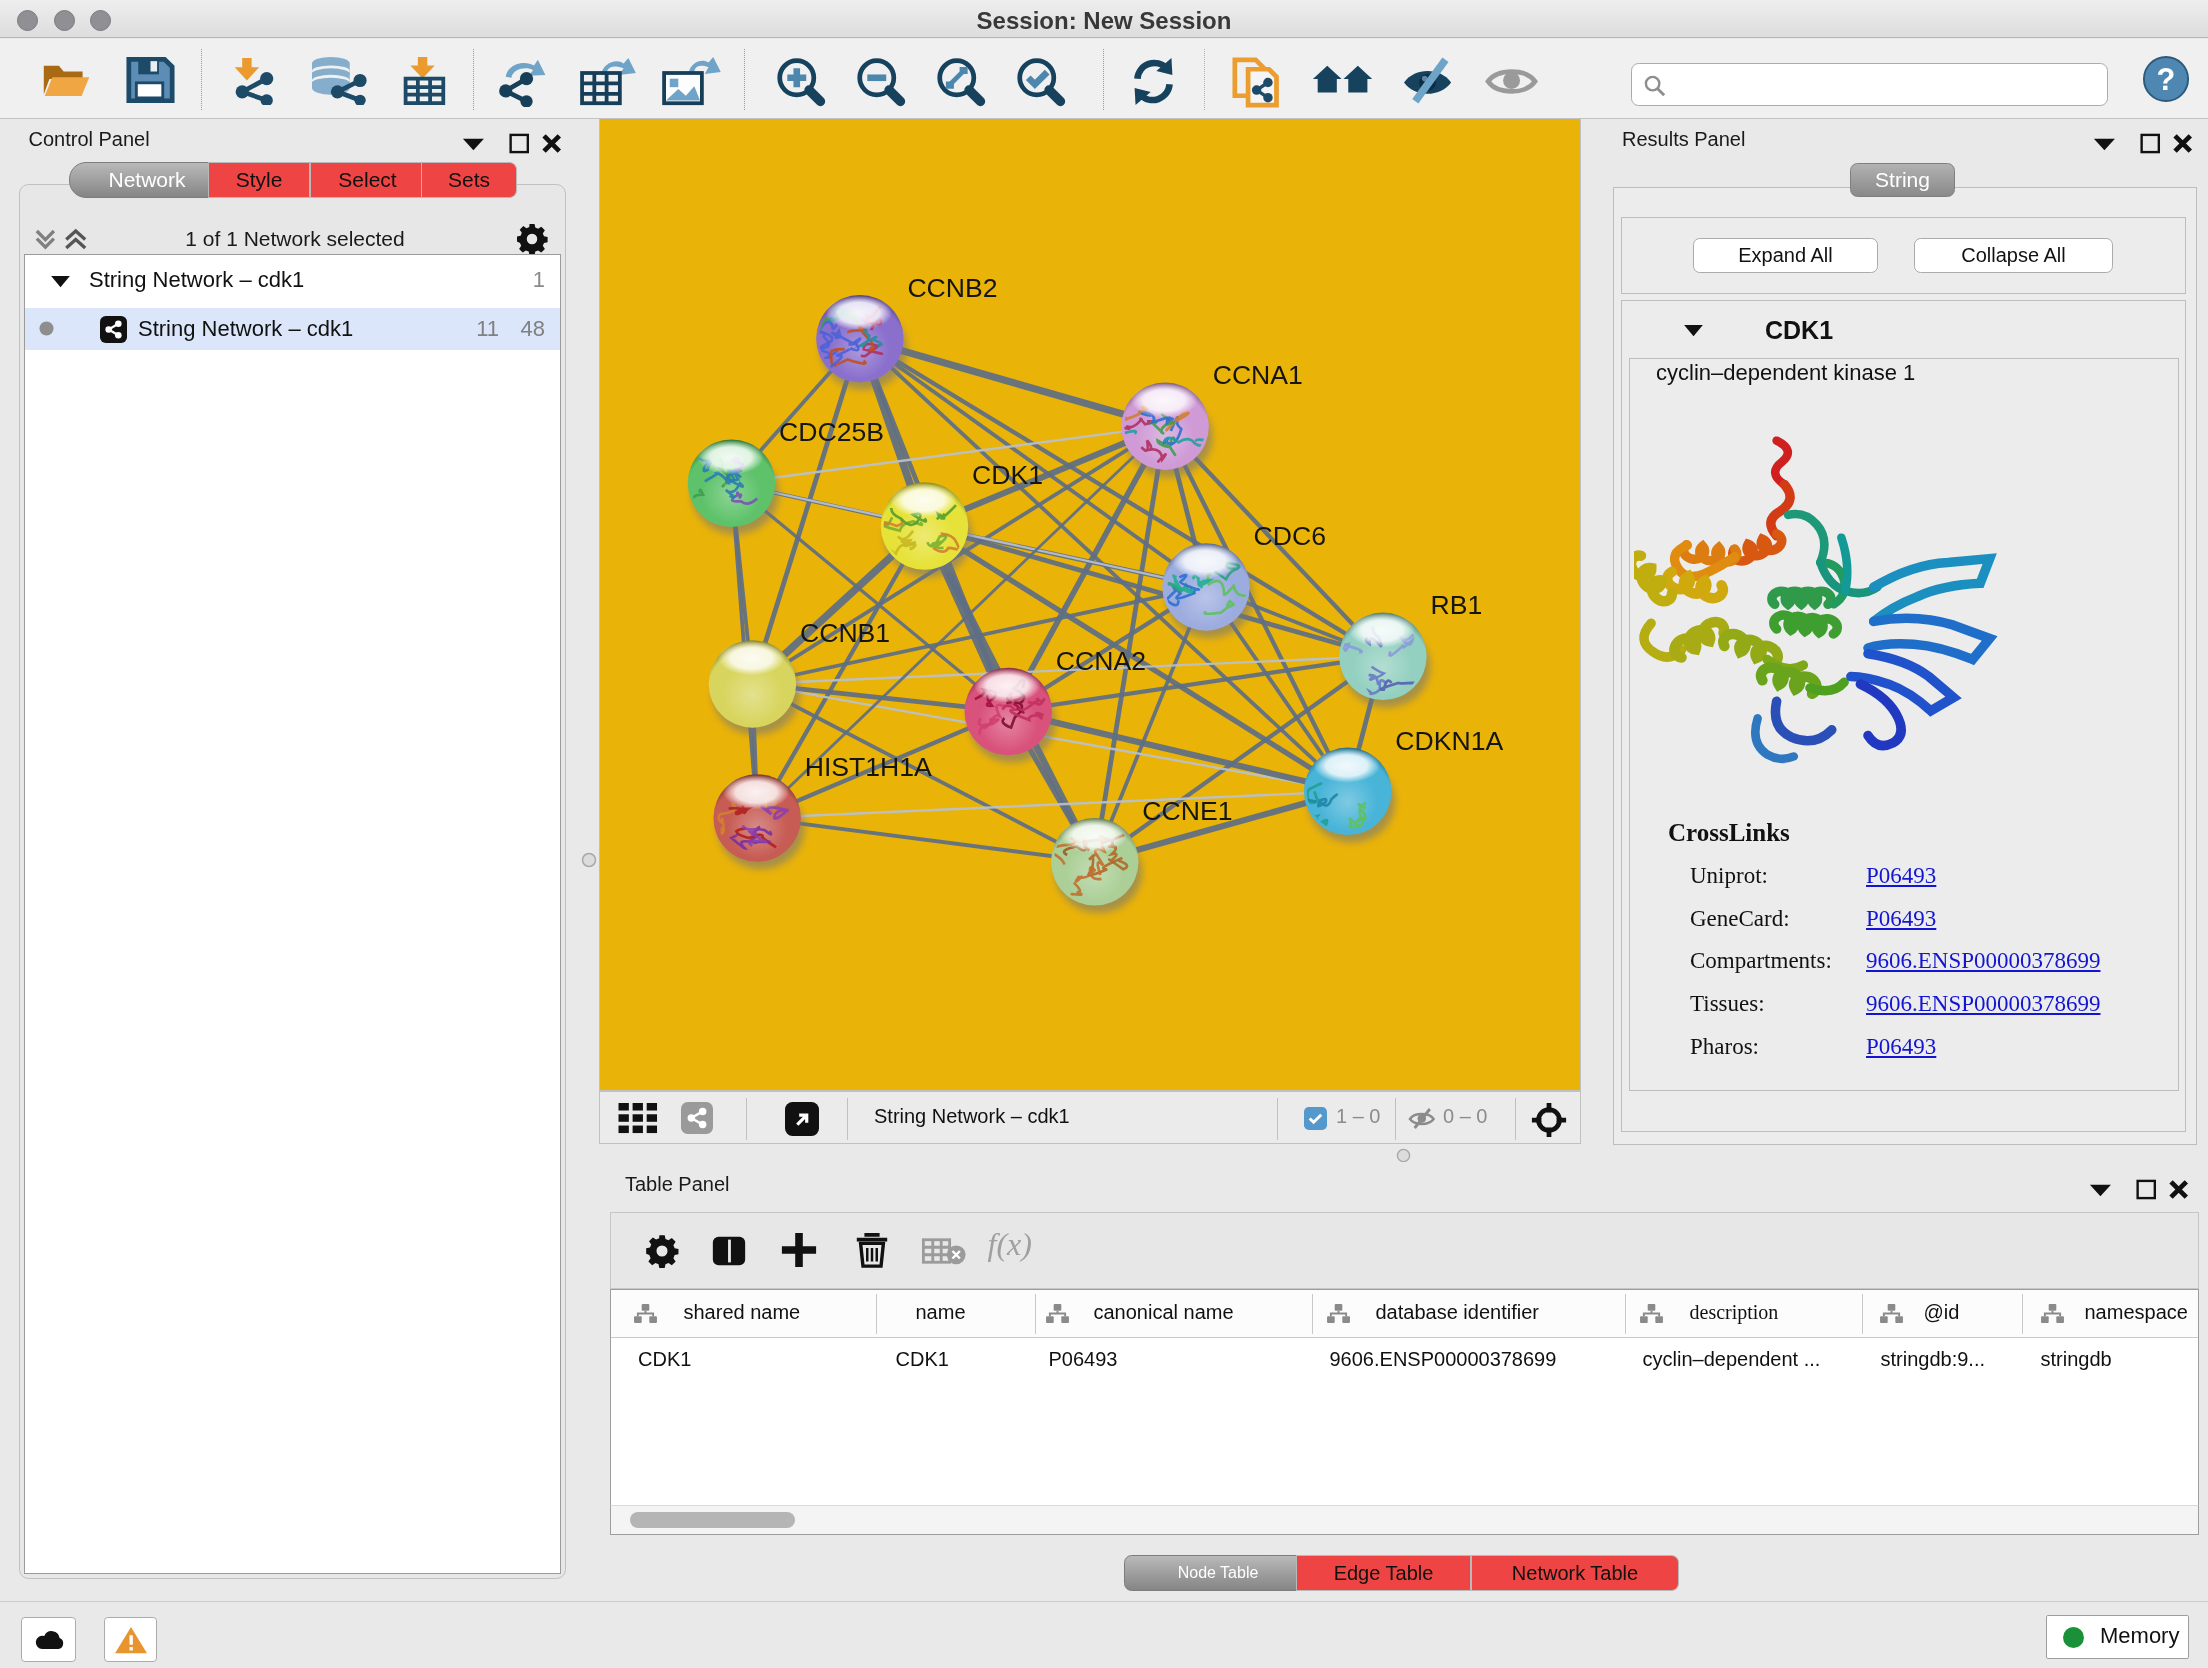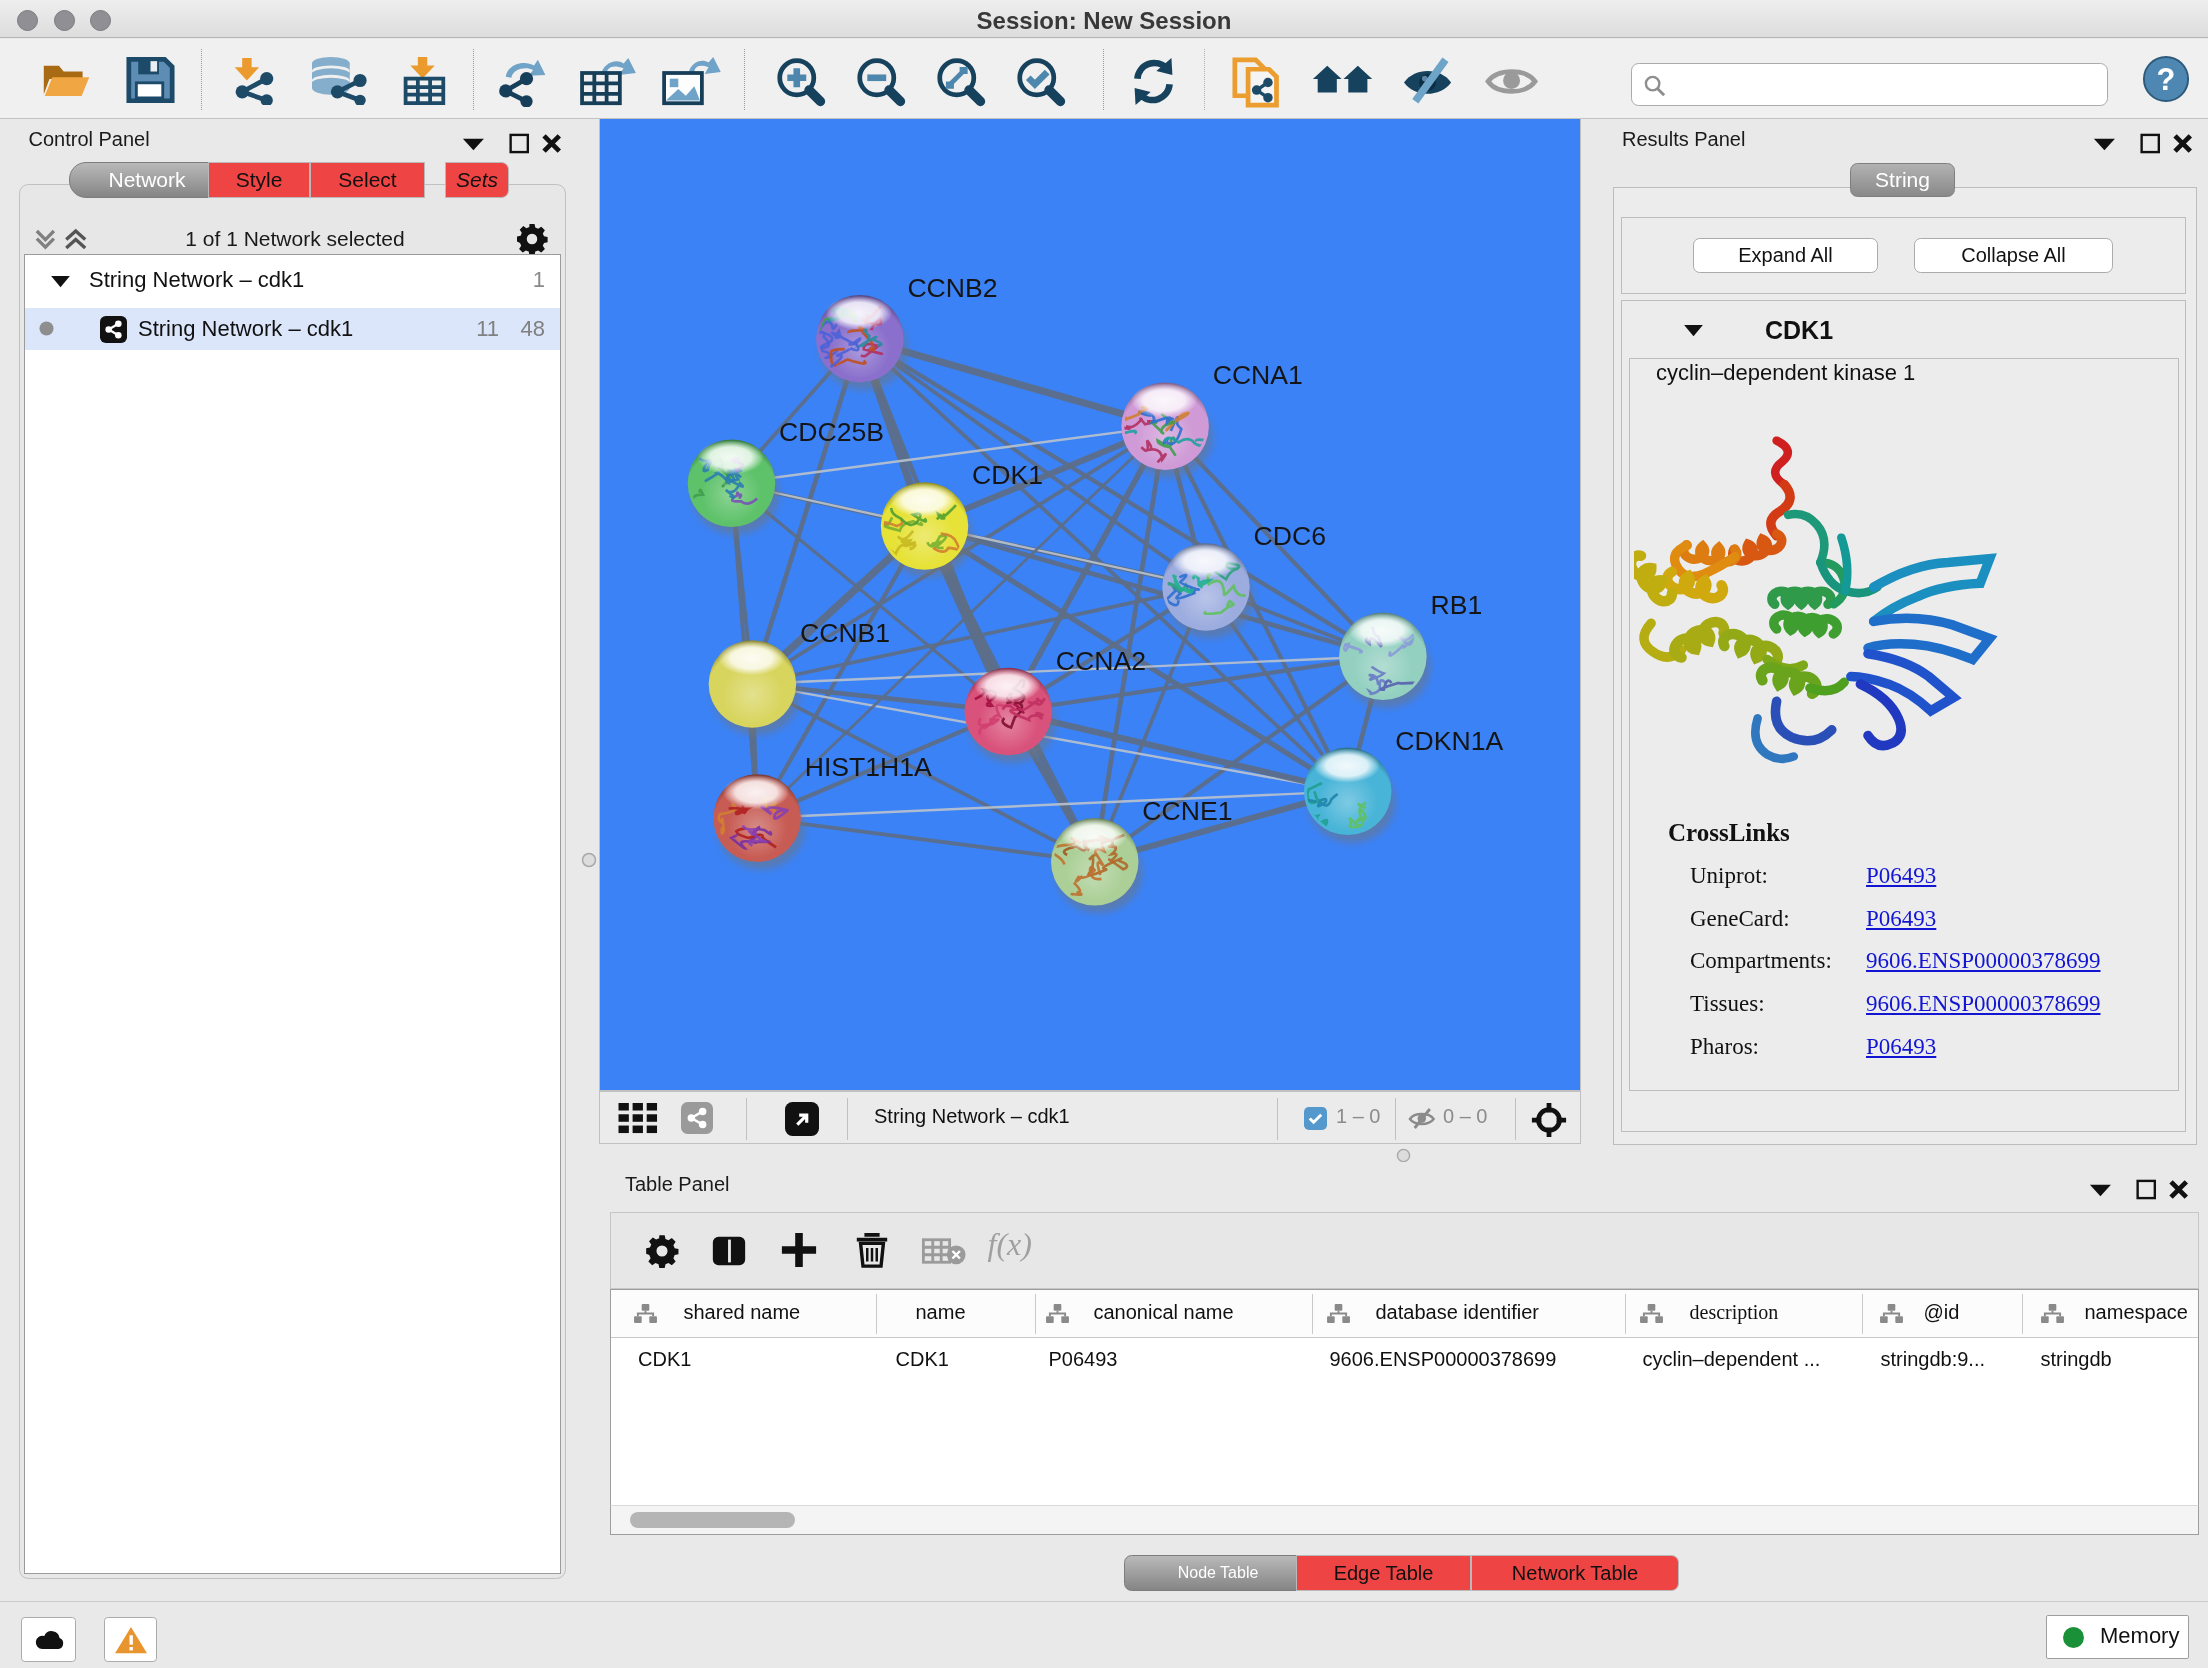--- a/index.html
+++ b/index.html
@@ -10,21 +10,21 @@
   background:#8f8f94; border:1px solid #79797e; }
 #title { position:absolute; top:6.7px; left:0; width:2208px; text-align:center;
   font-size:24px; font-weight:bold; color:#383838; }
 #toolbar { position:absolute; left:0; top:39px; width:2208px; height:80px;
   background:#f0f0f0; border-bottom:1px solid #c2c2c2; }
 .sep { position:absolute; top:9.5px; height:61px; width:0;
   border-left:1.9px dotted #9a9a9a; }
 .ticon { position:absolute; top:17px; }
 
 #cpanel { position:absolute; left:0; top:119px; width:598px; height:1482px; background:#e9e9e9; }
-#canvas { position:absolute; left:599px; top:119px; width:982px; height:972px; background:#3b82f6; border:1px solid #c0c0c0; border-top:none;}
+#canvas { position:absolute; left:599px; top:119px; width:982px; height:972px; background:#eab308; border:1px solid #c0c0c0; border-top:none;}
 #netbar { position:absolute; left:599px; top:1091px; width:982px; height:53px; background:#ebebeb; border:1px solid #c0c0c0; }
 #rpanel { position:absolute; left:1582px; top:119px; width:627px; height:1035px; background:#e9e9e9; }
 #tpanel { position:absolute; left:599px; top:1162px; width:1609px; height:392px; background:#e9e9e9; }
 #tabsrow { position:absolute; left:599px; top:1554px; width:1609px; height:47px; background:#e9e9e9; }
 #statusbar { position:absolute; left:0; top:1601px; width:2208px; height:68px; background:#e9e9e9; border-top:1px solid #cccccc; }
 .paneltitle { font-size:20px; color:#1a1a1a; }
 
 .tab { position:absolute; height:36px; background:#ef4444; border:1px solid #b9b9b9;
   color:#111; font-size:21px; text-align:center; line-height:34px; }
 .tab.sel { background:linear-gradient(#b9b9b9,#858585); color:#fff; border-color:#7d7d7d; }
@@ -181,21 +181,21 @@
   <div class="paneltitle" style="position:absolute;left:28.5px;top:8.6px;">Control Panel</div>
   <svg style="position:absolute;left:461px;top:14.3px" width="105" height="21" viewBox="0 0 110 22">
     <path d="M2 6 h22 l-11 12 Z" fill="#111"></path>
     <rect x="52" y="2" width="18" height="18" fill="none" stroke="#111" stroke-width="2.5"></rect>
     <path d="M87 3 l16 16 M103 3 l-16 16" stroke="#111" stroke-width="5"></path>
   </svg>
   <div style="position:absolute;left:19px;top:65px;width:547px;height:1395px;background:#e7e7e7;border:1px solid #c0c0c0;border-radius:9.5px;"></div>
   <div class="tab sel" style="left:69px;top:43px;width:156px;border-radius:17px;">Network</div>
   <div class="tab" style="left:208px;top:43px;width:102px;">Style</div>
   <div class="tab" style="left:310px;top:43px;width:115px;">Select</div>
-  <div class="tab" style="left:445px;top:43px;width:64px;border-radius:0 7.6px 7.6px 0;font-style:italic;">Sets</div>
+  <div class="tab" style="left:421px;top:43px;width:96px;border-radius:0 7.6px 7.6px 0;">Sets</div>
   <svg style="position:absolute;left:34px;top:108px" width="55" height="27" viewBox="0 0 58 28">
     <g stroke="#808080" stroke-width="3.5" fill="none">
         <path d="M3 4 l9 9 9-9 M3 12 l9 9 9-9"></path>
       </g>
     <g stroke="#555" stroke-width="3.5" fill="none">
         <path d="M34 13 l10-9 10 9 M34 22 l10-9 10 9"></path>
       </g>
   </svg>
   <div style="position:absolute;left:105px;top:108px;width:380px;text-align:center;font-size:21px;color:#1a1a1a;">1 of 1 Network selected</div>
   <svg style="position:absolute;left:514px;top:102px" width="36" height="36" viewBox="0 0 24 24">

